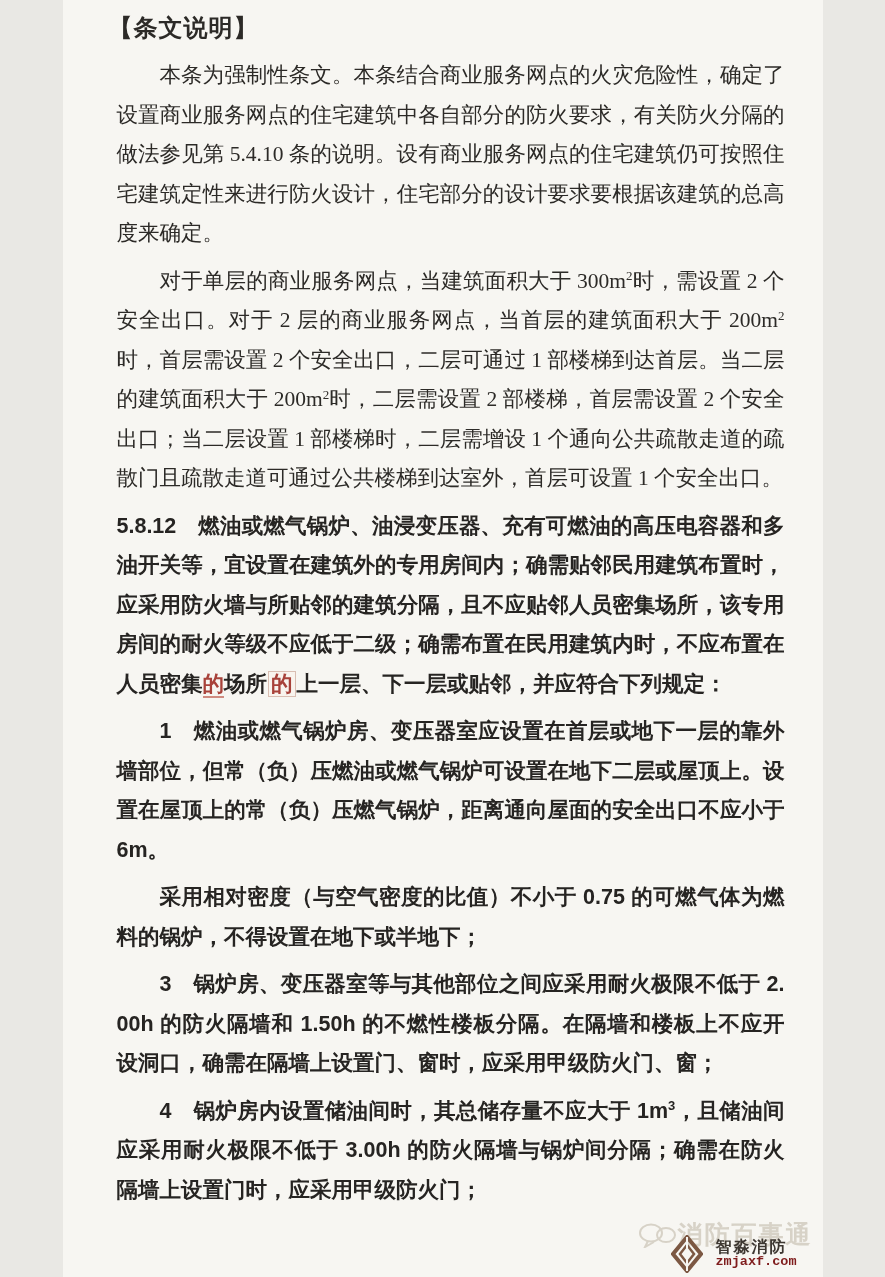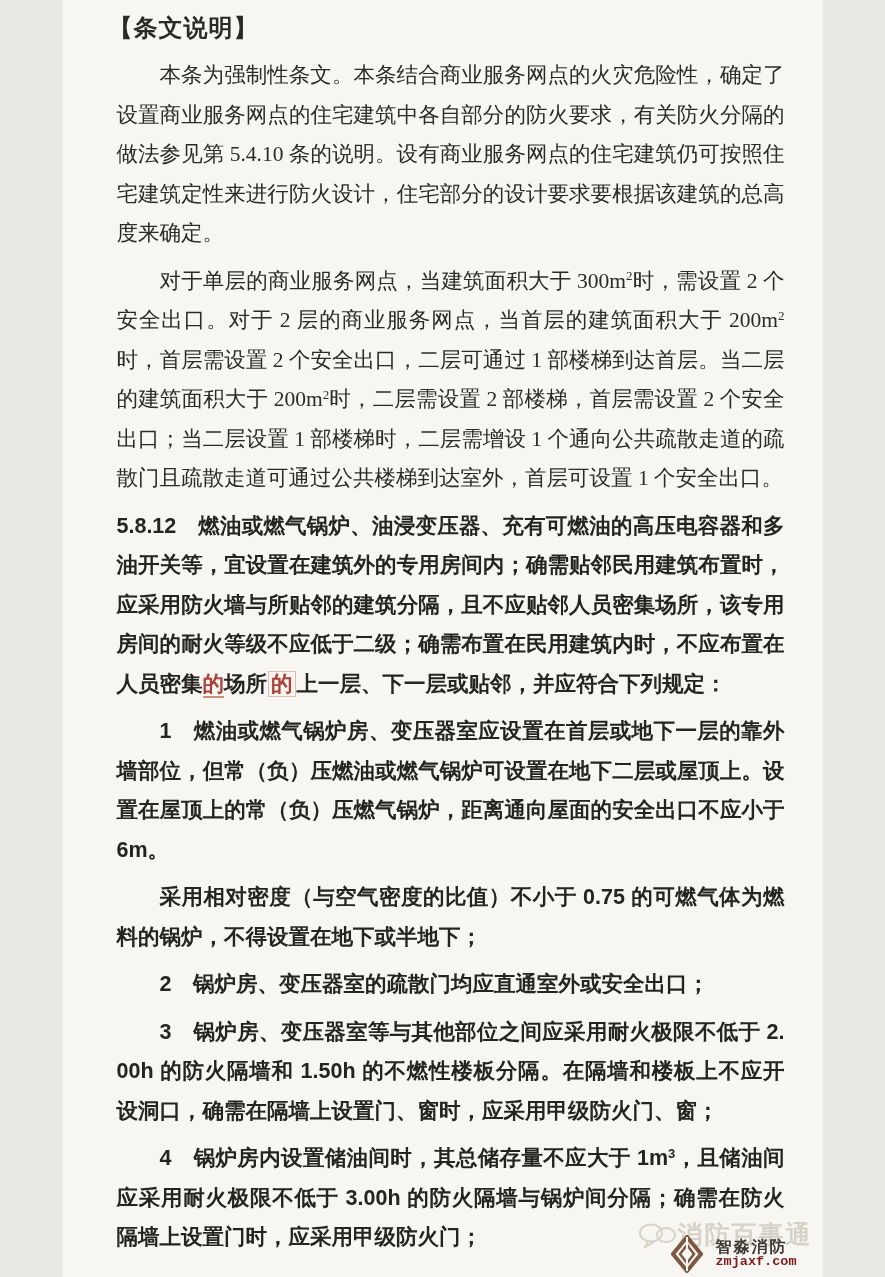--- a/index.html
+++ b/index.html
@@ -89,21 +89,20 @@
 <div class="page">
 
   <h1 class="doc-title">【条文说明】</h1>
 
   <div>
       <p class="para indent"><span>本条为强制性条文。本条结合商业服务网点的火灾危险性，确定了设置商业服务网点的住宅建筑中各自部分的防火要求，有关防火分隔的做法参见第 5.4.10 条的说明。设有商业服务网点的住宅建筑仍可按照住宅建筑定性来进行防火设计，住宅部分的设计要求要根据该建筑的总高度来确定。</span></p>
       <p class="para indent"><span>对于单层的商业服务网点，当建筑面积大于 300m</span><sup>2</sup><span>时，需设置 2 个安全出口。对于 2 层的商业服务网点，当首层的建筑面积大于 200m</span><sup>2</sup><span>时，首层需设置 2 个安全出口，二层可通过 1 部楼梯到达首层。当二层的建筑面积大于 200m</span><sup>2</sup><span>时，二层需设置 2 部楼梯，首层需设置 2 个安全出口；当二层设置 1 部楼梯时，二层需增设 1 个通向公共疏散走道的疏散门且疏散走道可通过公共楼梯到达室外，首层可设置 1 个安全出口。</span></p>
       <p class="para bold"><span>5.8.12　燃油或燃气锅炉、油浸变压器、充有可燃油的高压电容器和多油开关等，宜设置在建筑外的专用房间内；确需贴邻民用建筑布置时，应采用防火墙与所贴邻的建筑分隔，且不应贴邻人员密集场所，该专用房间的耐火等级不应低于二级；确需布置在民用建筑内时，不应布置在人员密集</span><span class="red-insert">的</span><span>场所</span><span class="red-boxed">的</span><span>上一层、下一层或贴邻，并应符合下列规定：</span></p>
       <p class="para bold indent"><span>1　燃油或燃气锅炉房、变压器室应设置在首层或地下一层的靠外墙部位，但常（负）压燃油或燃气锅炉可设置在地下二层或屋顶上。设置在屋顶上的常（负）压燃气锅炉，距离通向屋面的安全出口不应小于 6m。</span></p>
       <p class="para bold indent"><span>采用相对密度（与空气密度的比值）不小于 0.75 的可燃气体为燃料的锅炉，不得设置在地下或半地下；</span></p>
-      <p class="para bold indent"><span>2　锅炉房、变压器室的疏散门均应直通室外或安全出口；</span></p>
       <p class="para bold indent"><span>3　锅炉房、变压器室等与其他部位之间应采用耐火极限不低于 2.00h 的防火隔墙和 1.50h 的不燃性楼板分隔。在隔墙和楼板上不应开设洞口，确需在隔墙上设置门、窗时，应采用甲级防火门、窗；</span></p>
       <p class="para bold indent"><span>4　锅炉房内设置储油间时，其总储存量不应大于 1m</span><sup>3</sup><span>，且储油间应采用耐火极限不低于 3.00h 的防火隔墙与锅炉间分隔；确需在防火隔墙上设置门时，应采用甲级防火门；</span></p>
     </div>
 
   <div class="wm-gray">
     <span style="display:inline-flex;">
       <svg width="40" height="26" viewBox="0 0 40 26" fill="none">
         <ellipse cx="13" cy="11" rx="11" ry="8.5" stroke="#d7d2c7" stroke-width="2"></ellipse>
         <ellipse cx="28" cy="13" rx="9" ry="7" stroke="#d7d2c7" stroke-width="2"></ellipse>
         <path d="M10 19 L7 25 L16 20" stroke="#d7d2c7" stroke-width="2" fill="none"></path>

